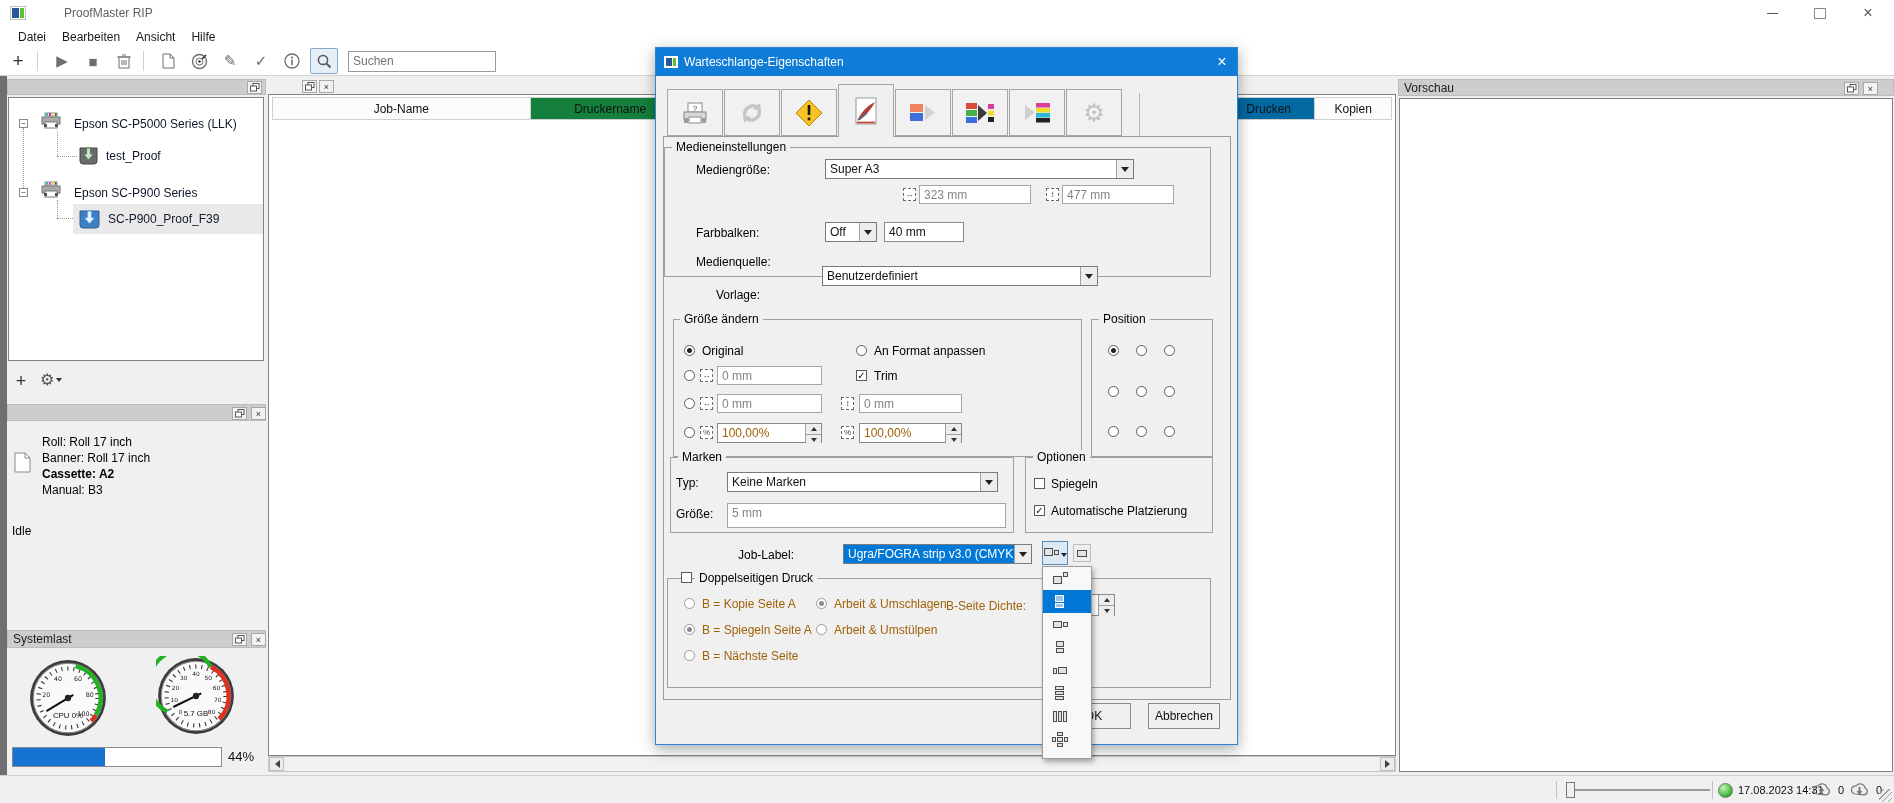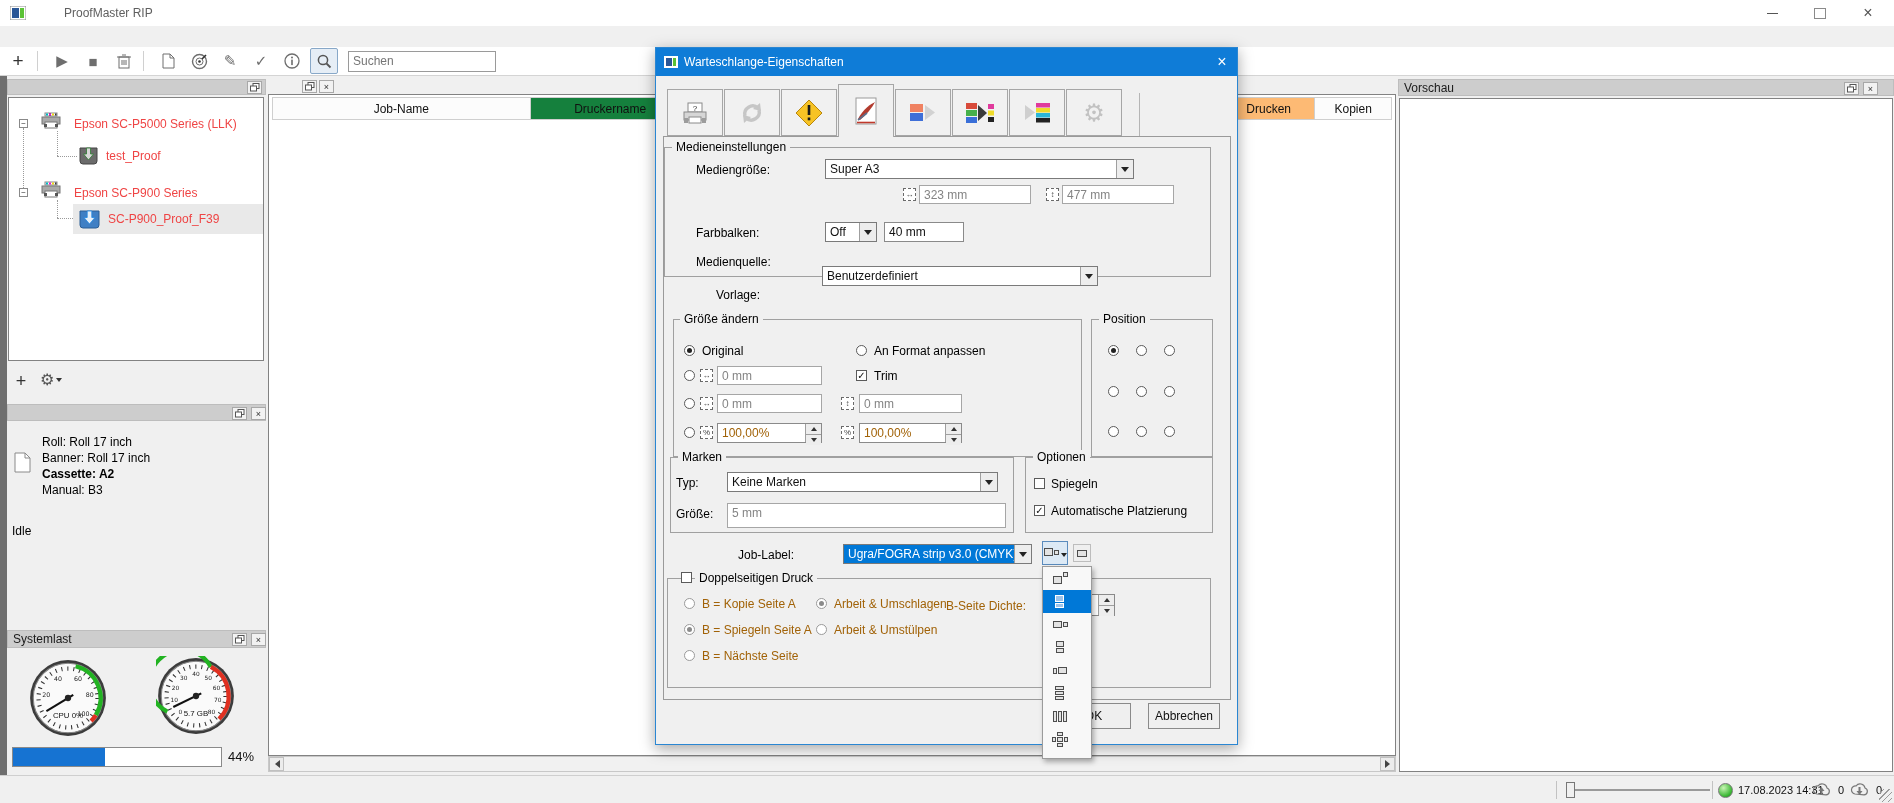--- a/index.html
+++ b/index.html
@@ -17,21 +17,21 @@
   .tbtn{width:26px;height:24px;margin-left:5px;display:flex;align-items:center;justify-content:center;color:#6e6e6e;font-size:15px;}
   .tbtn.pressed{border:1px solid #88a8c8;background:#e6eef6;border-radius:2px;}
   .tsep{width:1px;height:20px;background:#d0d0d0;margin:0 6px;}
   .search-input{width:138px;height:17px;margin-left:10px;border:1px solid #9a9a9a;font-size:12px;padding:1px 4px;font-family:inherit;color:#333;}
   
   .dark-edge{left:0;top:76px;width:7px;height:699px;background:#6f6f6f;}
   .phead{background:#cdcdcd;border:1px solid #bdbdbd;box-sizing:border-box;display:flex;align-items:center;}
   .phead .t{padding-left:5px;font-size:12px;color:#1a1a1a;}
   .mini-btn{width:15px;height:13px;background:#f2f2f2;border:1px solid #a8a8a8;display:flex;align-items:center;justify-content:center;font-size:9px;color:#333;box-sizing:border-box;}
   .whitebox{background:#ffffff;border:1px solid #828282;box-sizing:border-box;}
-  .tree-label{font-size:12px;color:#ef4444;}
+  .tree-label{font-size:12px;color:#0f172a;}
   .expander{width:9px;height:9px;border:1px solid #898989;background:#fff;font-size:8px;line-height:7px;text-align:center;color:#333;box-sizing:border-box;}
   .dotted-v{border-left:1px dotted #9a9a9a;width:0;}
   .dotted-h{border-top:1px dotted #9a9a9a;height:0;}
   
   .gb{border:1px solid #a0a0a0;box-sizing:border-box;}
   .gb-lg{background:#f0f0f0;padding:0 4px;font-size:12px;color:#000;white-space:nowrap;}
   .lbl{font-size:12px;color:#000;white-space:nowrap;}
   .lbl.r{text-align:left;}
   .dis-t{color:#a16207;}
   .combo{background:#fff;border:1px solid #7a7a7a;display:flex;align-items:center;box-sizing:border-box;font-size:12px;}
@@ -97,20 +97,26 @@
     <span class="abs title-text">ProofMaster RIP</span>
     <div class="abs winbtn" style="left:1749px">
         <div style="width:11px;border-bottom:1px solid #555"></div>
       </div>
     <div class="abs winbtn" style="left:1797px">
         <div style="width:10px;height:9px;border:1px solid #8a8a8a"></div>
       </div>
     <div class="abs winbtn" style="left:1845px;font-size:16px">×</div>
   </div>
 
+  <div class="abs menubar">
+    <span class="menu-item">Datei</span>
+    <span class="menu-item">Bearbeiten</span>
+    <span class="menu-item">Ansicht</span>
+    <span class="menu-item">Hilfe</span>
+  </div>
 
   <div class="abs toolbar">
     <div class="tbtn" style="font-size:19px;color:#333">+</div>
     <div class="tsep"></div>
     <div class="tbtn">▶</div>
     <div class="tbtn">■</div>
     <div class="tbtn">
       <svg width="14" height="16">
           <rect x="2" y="4" width="10" height="11" fill="none" stroke="#6e6e6e"></rect>
           <line x1="0" y1="4" x2="14" y2="4" stroke="#6e6e6e"></line>
@@ -294,21 +300,21 @@
         <rect x="0.5" y="3" width="6" height="5" fill="#fff" stroke="#555"></rect>
       </svg>
   </div>
   <div class="abs mini-btn" style="left:319px;top:80px">×</div>
 
   <div class="abs whitebox" style="left:268px;top:94px;width:1128px;height:662px">
     <div class="abs" style="left:3px;top:2px;right:3px;height:23px;display:flex">
       <div style="width:258px;background:#fcfcfc;border:1px solid #cfcfcf;display:flex;align-items:center;justify-content:center">Job-Name</div>
       <div style="width:160px;background:#15803d;border:1px solid #cfcfcf;border-left:none;display:flex;align-items:center;justify-content:center">Druckername</div>
       <div style="width:534px;background:#fcfcfc;border:1px solid #cfcfcf;border-left:none"></div>
-      <div style="width:92px;background:#fdba74;border:1px solid #cfcfcf;border-left:none;display:flex;align-items:center;justify-content:center">Drucken</div>
+      <div style="width:92px;background:#0369a1;border:1px solid #cfcfcf;border-left:none;display:flex;align-items:center;justify-content:center">Drucken</div>
       <div style="width:76px;background:#fcfcfc;border:1px solid #cfcfcf;border-left:none;display:flex;align-items:center;justify-content:center">Kopien</div>
     </div>
   </div>
   <div class="abs hscroll" style="left:268px;top:756px;width:1128px;height:16px;display:flex;justify-content:space-between">
     <div class="sc-arr">
         <div class="tri-l"></div>
       </div>
     <div class="sc-arr">
         <div class="tri-r"></div>
       </div>

